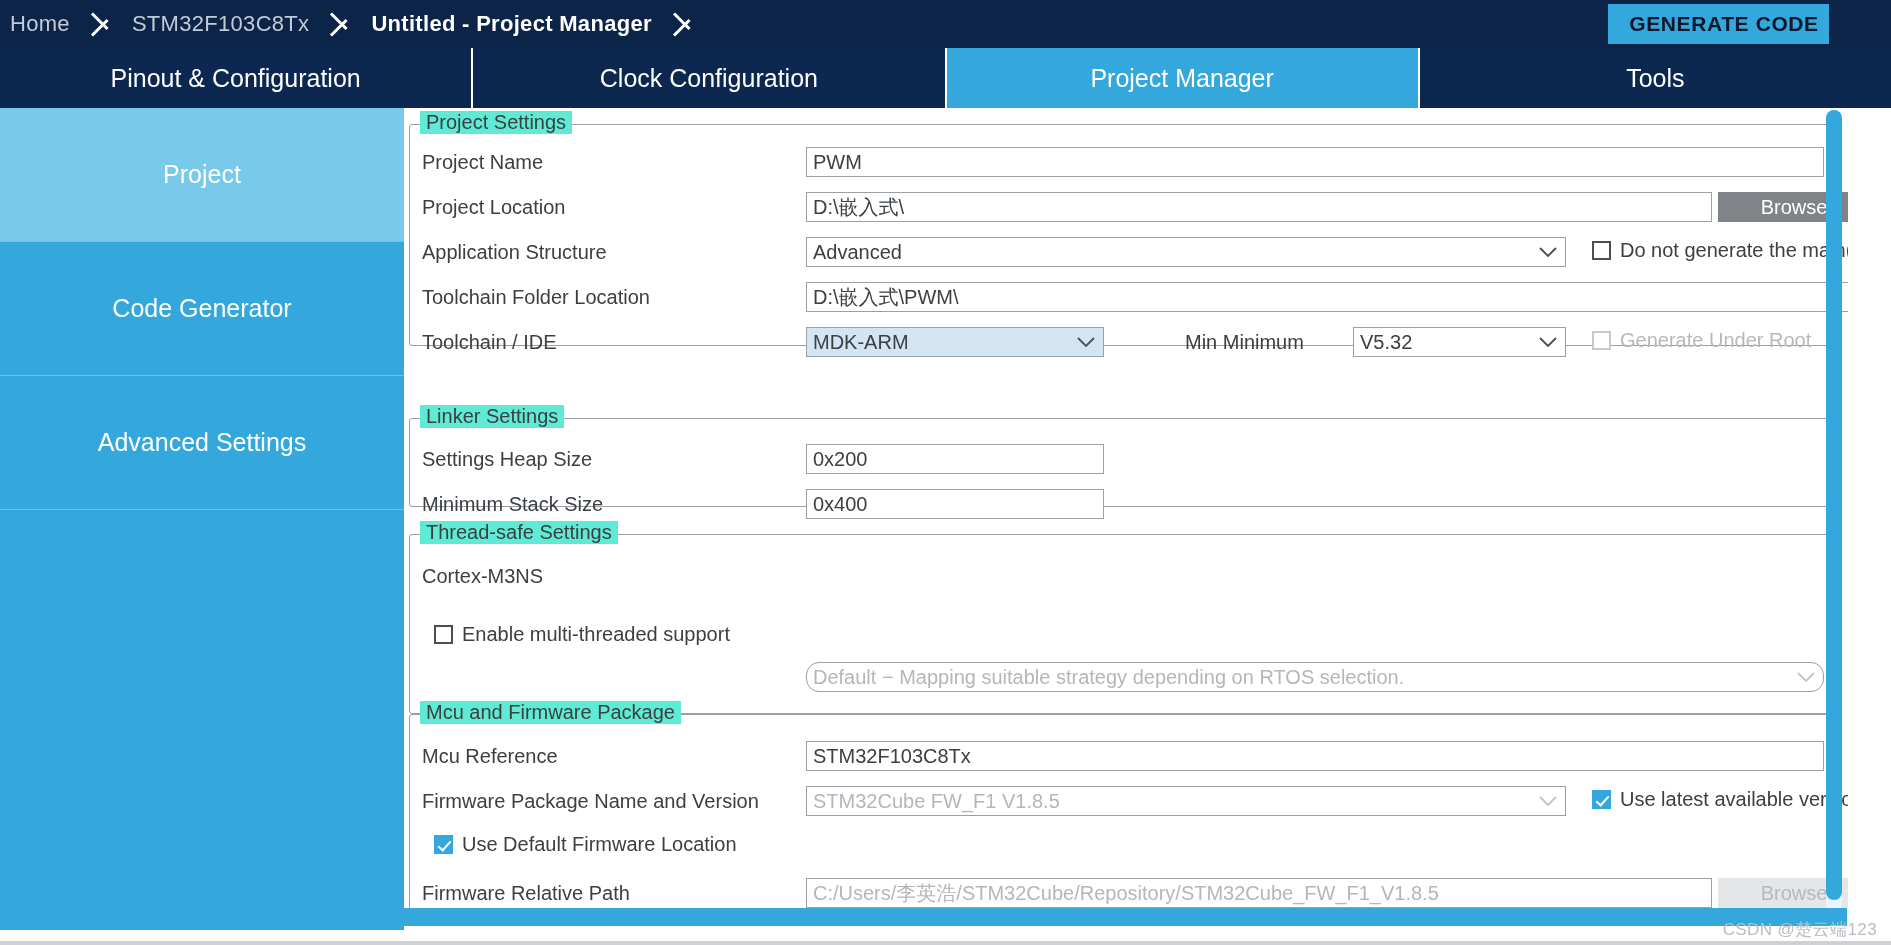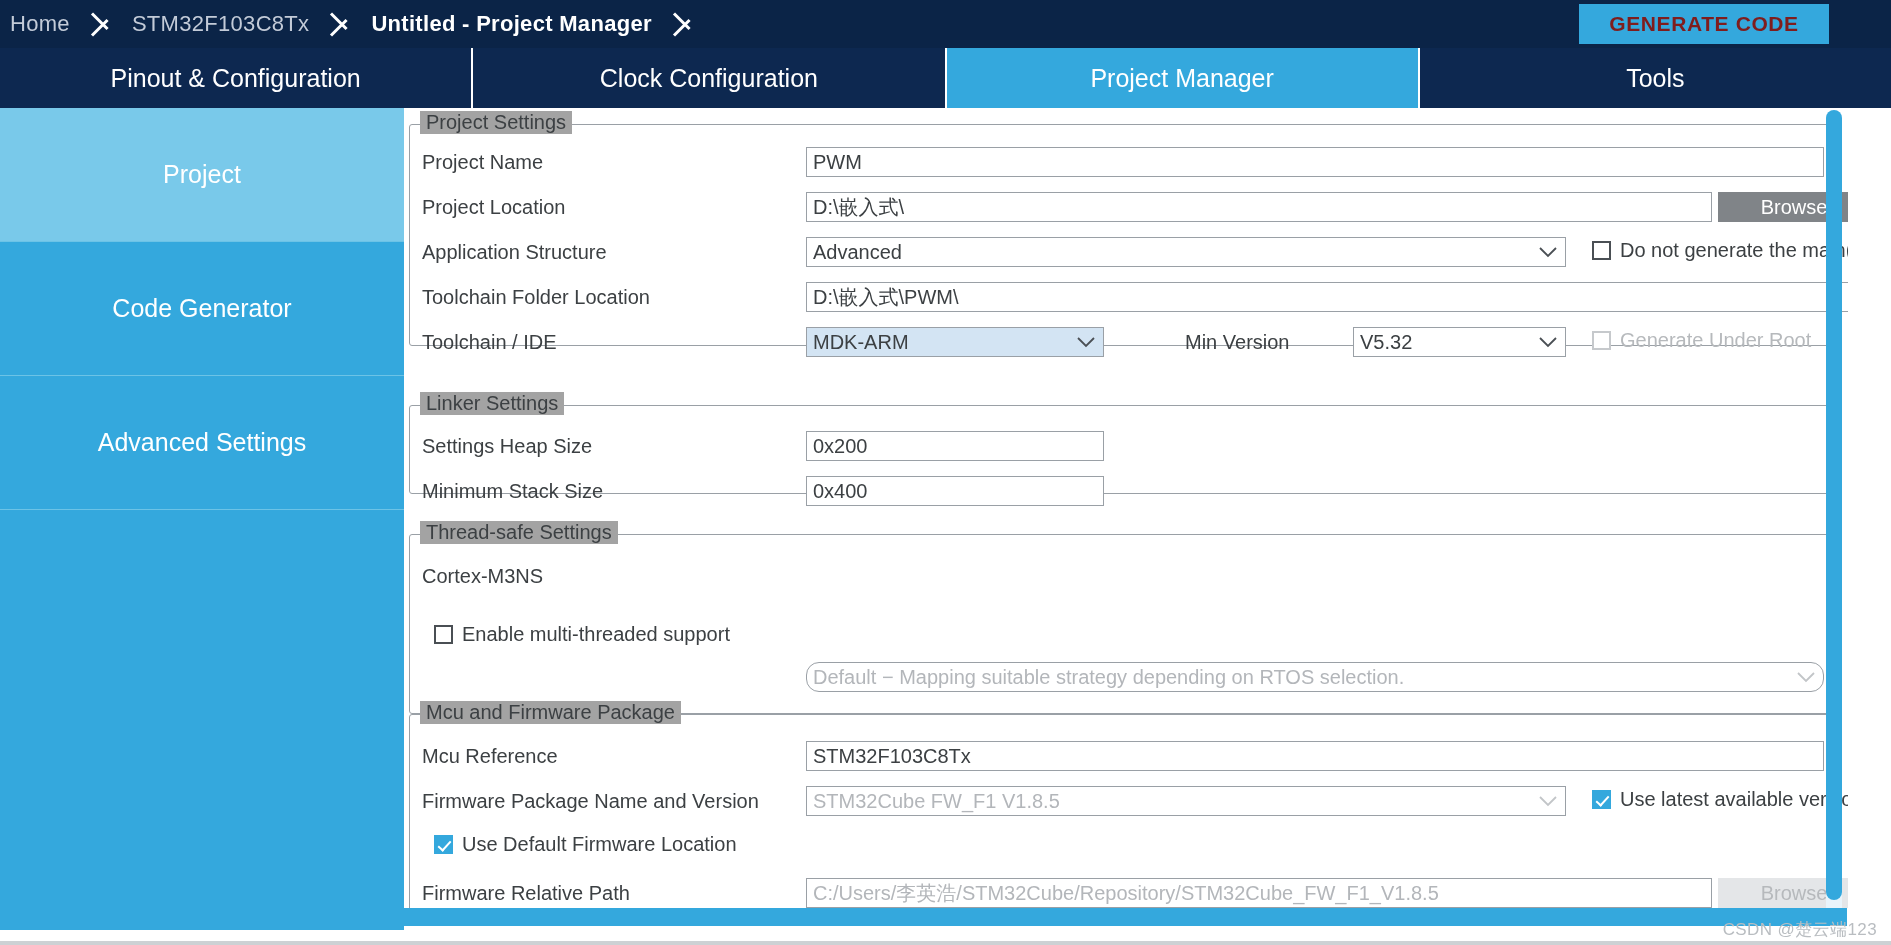--- a/index.html
+++ b/index.html
@@ -24,24 +24,24 @@
   .crumb.active{color:#ffffff;font-weight:bold;}
   .chev{
     width:34px;height:48px;position:relative;flex:0 0 34px;
   }
   .chev::before,.chev::after{
     content:"";position:absolute;left:4px;width:22px;height:3px;background:#ffffff;
   }
   .chev::before{top:12px;transform:rotate(45deg);transform-origin:left center;}
   .chev::after{top:34px;transform:rotate(-45deg);transform-origin:left center;}
   .gen-btn{
-    position:absolute;right:62px;top:4px;width:250px;height:40px;
-    background:#34a8dd;color:#7f1d1d;font-size:21px;font-weight:bold;
+    position:absolute;right:62px;top:4px;width:210px;height:40px;
+    background:#34a8dd;color:#0f172a;font-size:21px;font-weight:bold;
     display:flex;align-items:center;justify-content:center;letter-spacing:.6px;
-    border:none;cursor:pointer;
+    border:none;cursor:pointer;padding-left:11px;
   }
   
   .tabstrip{
     position:absolute;left:0;top:48px;width:1891px;height:60px;
     background:#0b2447;display:flex;
   }
   .tab{
     flex:1 1 0;height:60px;display:flex;align-items:center;justify-content:center;
     color:#ffffff;font-size:25px;background:#0d2850;
     border-right:2px solid #ffffff;box-sizing:border-box;cursor:pointer;
@@ -66,21 +66,21 @@
   .panel{
     position:absolute;left:404px;top:0;width:1443px;height:822px;
     background:#ffffff;overflow:hidden;
     border-left:1px solid #ffffff;
   }
   .group{
     position:absolute;left:4px;width:1425px;
     border:1px solid #9aa0a6;border-radius:3px;box-sizing:border-box;
   }
   .group > .legend{
-    position:absolute;left:10px;top:-14px;background:#a3a3a3;padding:0 6px;
+    position:absolute;left:10px;top:-14px;background:#5eead4;padding:0 6px;
     font-size:20px;color:#3c4043;white-space:nowrap;
   }
   .row{position:absolute;height:30px;display:flex;align-items:center;}
   .lbl{font-size:20px;color:#3c4043;white-space:nowrap;}
   .inp{
     box-sizing:border-box;border:1px solid #9aa0a6;background:#ffffff;
     font-size:20px;color:#3c4043;padding:2px 6px;height:30px;line-height:25px;
     font-family:"Liberation Sans","DejaVu Sans",sans-serif;white-space:nowrap;
     overflow:hidden;
   }
@@ -222,37 +222,37 @@
       </div>
       <div class="sel high" style="position:absolute;left:396px;top:202px;width:298px;">
         <span>MDK-ARM</span>
         <span class="arrow">
           <svg width="18" height="11" viewBox="0 0 18 11">
               <path d="M1 1 L9 9 L17 1" stroke="#4a4f54" stroke-width="1.8" fill="none"></path>
             </svg>
         </span>
       </div>
       <div class="row" style="left:775px;top:202px;">
-        <span class="lbl">Min Version</span>
+        <span class="lbl">Min Minimum</span>
       </div>
       <div class="sel" style="position:absolute;left:943px;top:202px;width:213px;">
         <span>V5.32</span>
         <span class="arrow">
           <svg width="18" height="11" viewBox="0 0 18 11">
               <path d="M1 1 L9 9 L17 1" stroke="#4a4f54" stroke-width="1.8" fill="none"></path>
             </svg>
         </span>
       </div>
       <div class="chk" style="position:absolute;left:1182px;top:204px;">
         <span class="box dis"></span>
         <span class="t dis">Generate Under Root</span>
       </div>
     </div>
 
-    <div class="group" style="top:297px;height:89px;">
+    <div class="group" style="top:310px;height:89px;">
       <span class="legend">Linker Settings</span>
 
       <div class="row" style="left:12px;top:25px;">
         <span class="lbl">Settings Heap Size</span>
       </div>
       <div class="inp" style="position:absolute;left:396px;top:25px;width:298px;">0x200</div>
 
       <div class="row" style="left:12px;top:70px;">
         <span class="lbl">Minimum Stack Size</span>
       </div>

